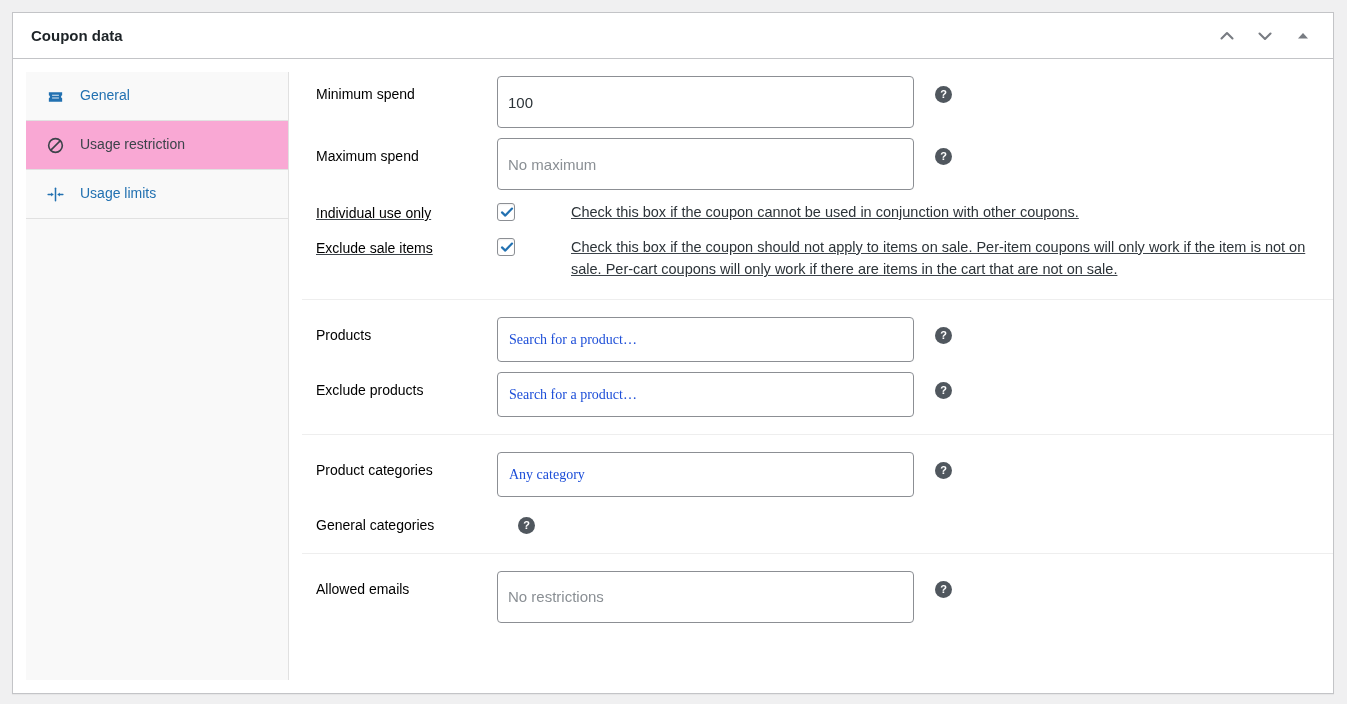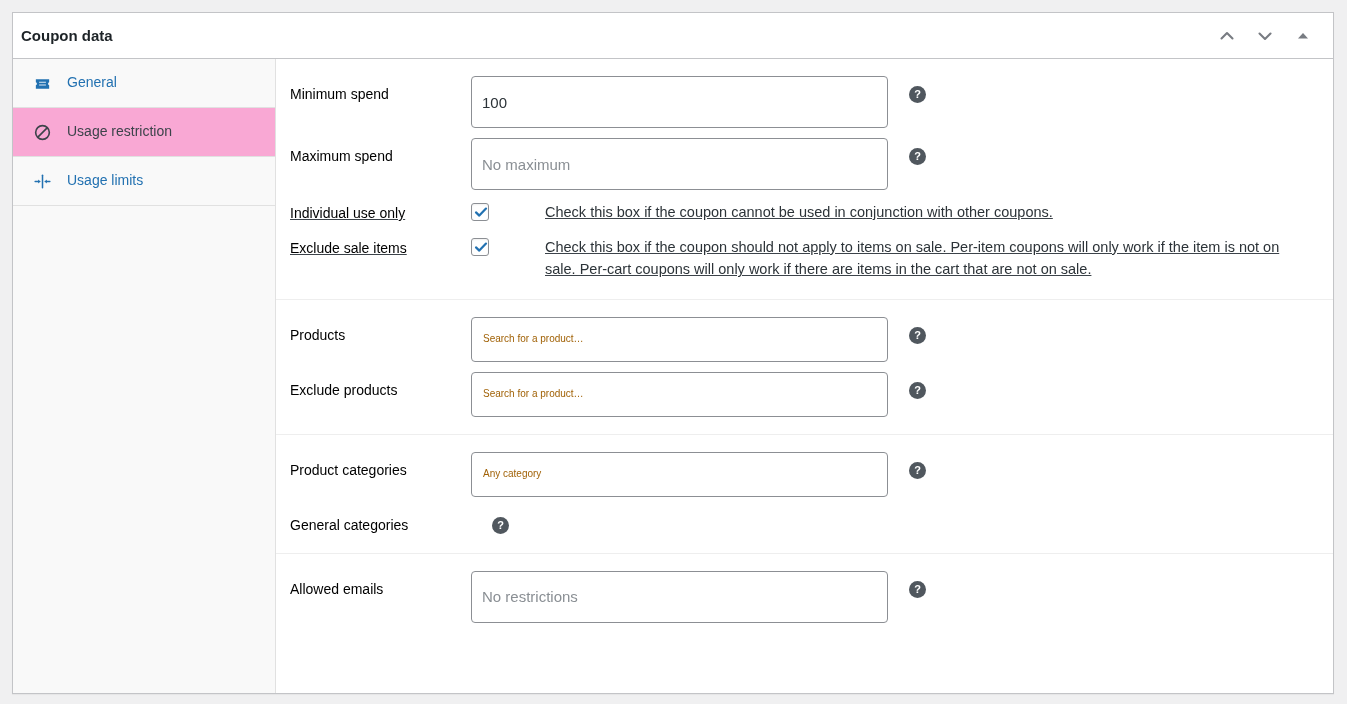--- a/index.html
+++ b/index.html
@@ -28,21 +28,21 @@
     border: 1px solid #c3c4c7;
     box-shadow: 0 1px 1px rgba(0,0,0,.04);
   }
 
   
   .postbox-header {
     display: flex;
     align-items: center;
     justify-content: space-between;
     height: 46px;
-    padding: 0 12px 0 8px;
+    padding: 0 12px 0 18px;
     border-bottom: 1px solid #c3c4c7;
     background: #fff;
   }
   .postbox-title {
     font-size: 15px;
     font-weight: bold;
     color: #1d2327;
     line-height: 1.4;
     margin: 0;
     padding: 0;
@@ -73,21 +73,21 @@
     min-height: 634px;
   }
 
   
   .coupon-tabs {
     width: 263px;
     flex: 0 0 263px;
     background: #f9f9f9;
     border-right: 1px solid #e1e1e1;
     padding: 0;
-    margin: 0;
+    margin: 13px;
     list-style: none;
   }
   .coupon-tab {
     display: flex;
     align-items: center;
     height: 49px;
     padding: 0 10px 0 18px;
     border-bottom: 1px solid #e1e1e1;
     cursor: pointer;
     font-size: 14px;
@@ -170,23 +170,24 @@
     height: 45px;
     border: 1px solid #8c8f94;
     border-radius: 4px;
     background: #fff;
     display: flex;
     align-items: center;
     padding: 0 11px;
     cursor: text;
   }
   .select2-placeholder {
-    color: #a16207;
-    font-size: 10px;
+    color: #1d4ed8;
+    font-size: 14px;
     line-height: 1.4;
+    font-family: Liberation Serif, serif;
   }
 
   
   .checkbox-row {
     display: flex;
     align-items: flex-start;
     padding: 6px 20px 6px 14px;
     text-decoration: underline;
   }
   .checkbox-row .field-label { padding-top: 2px; }

